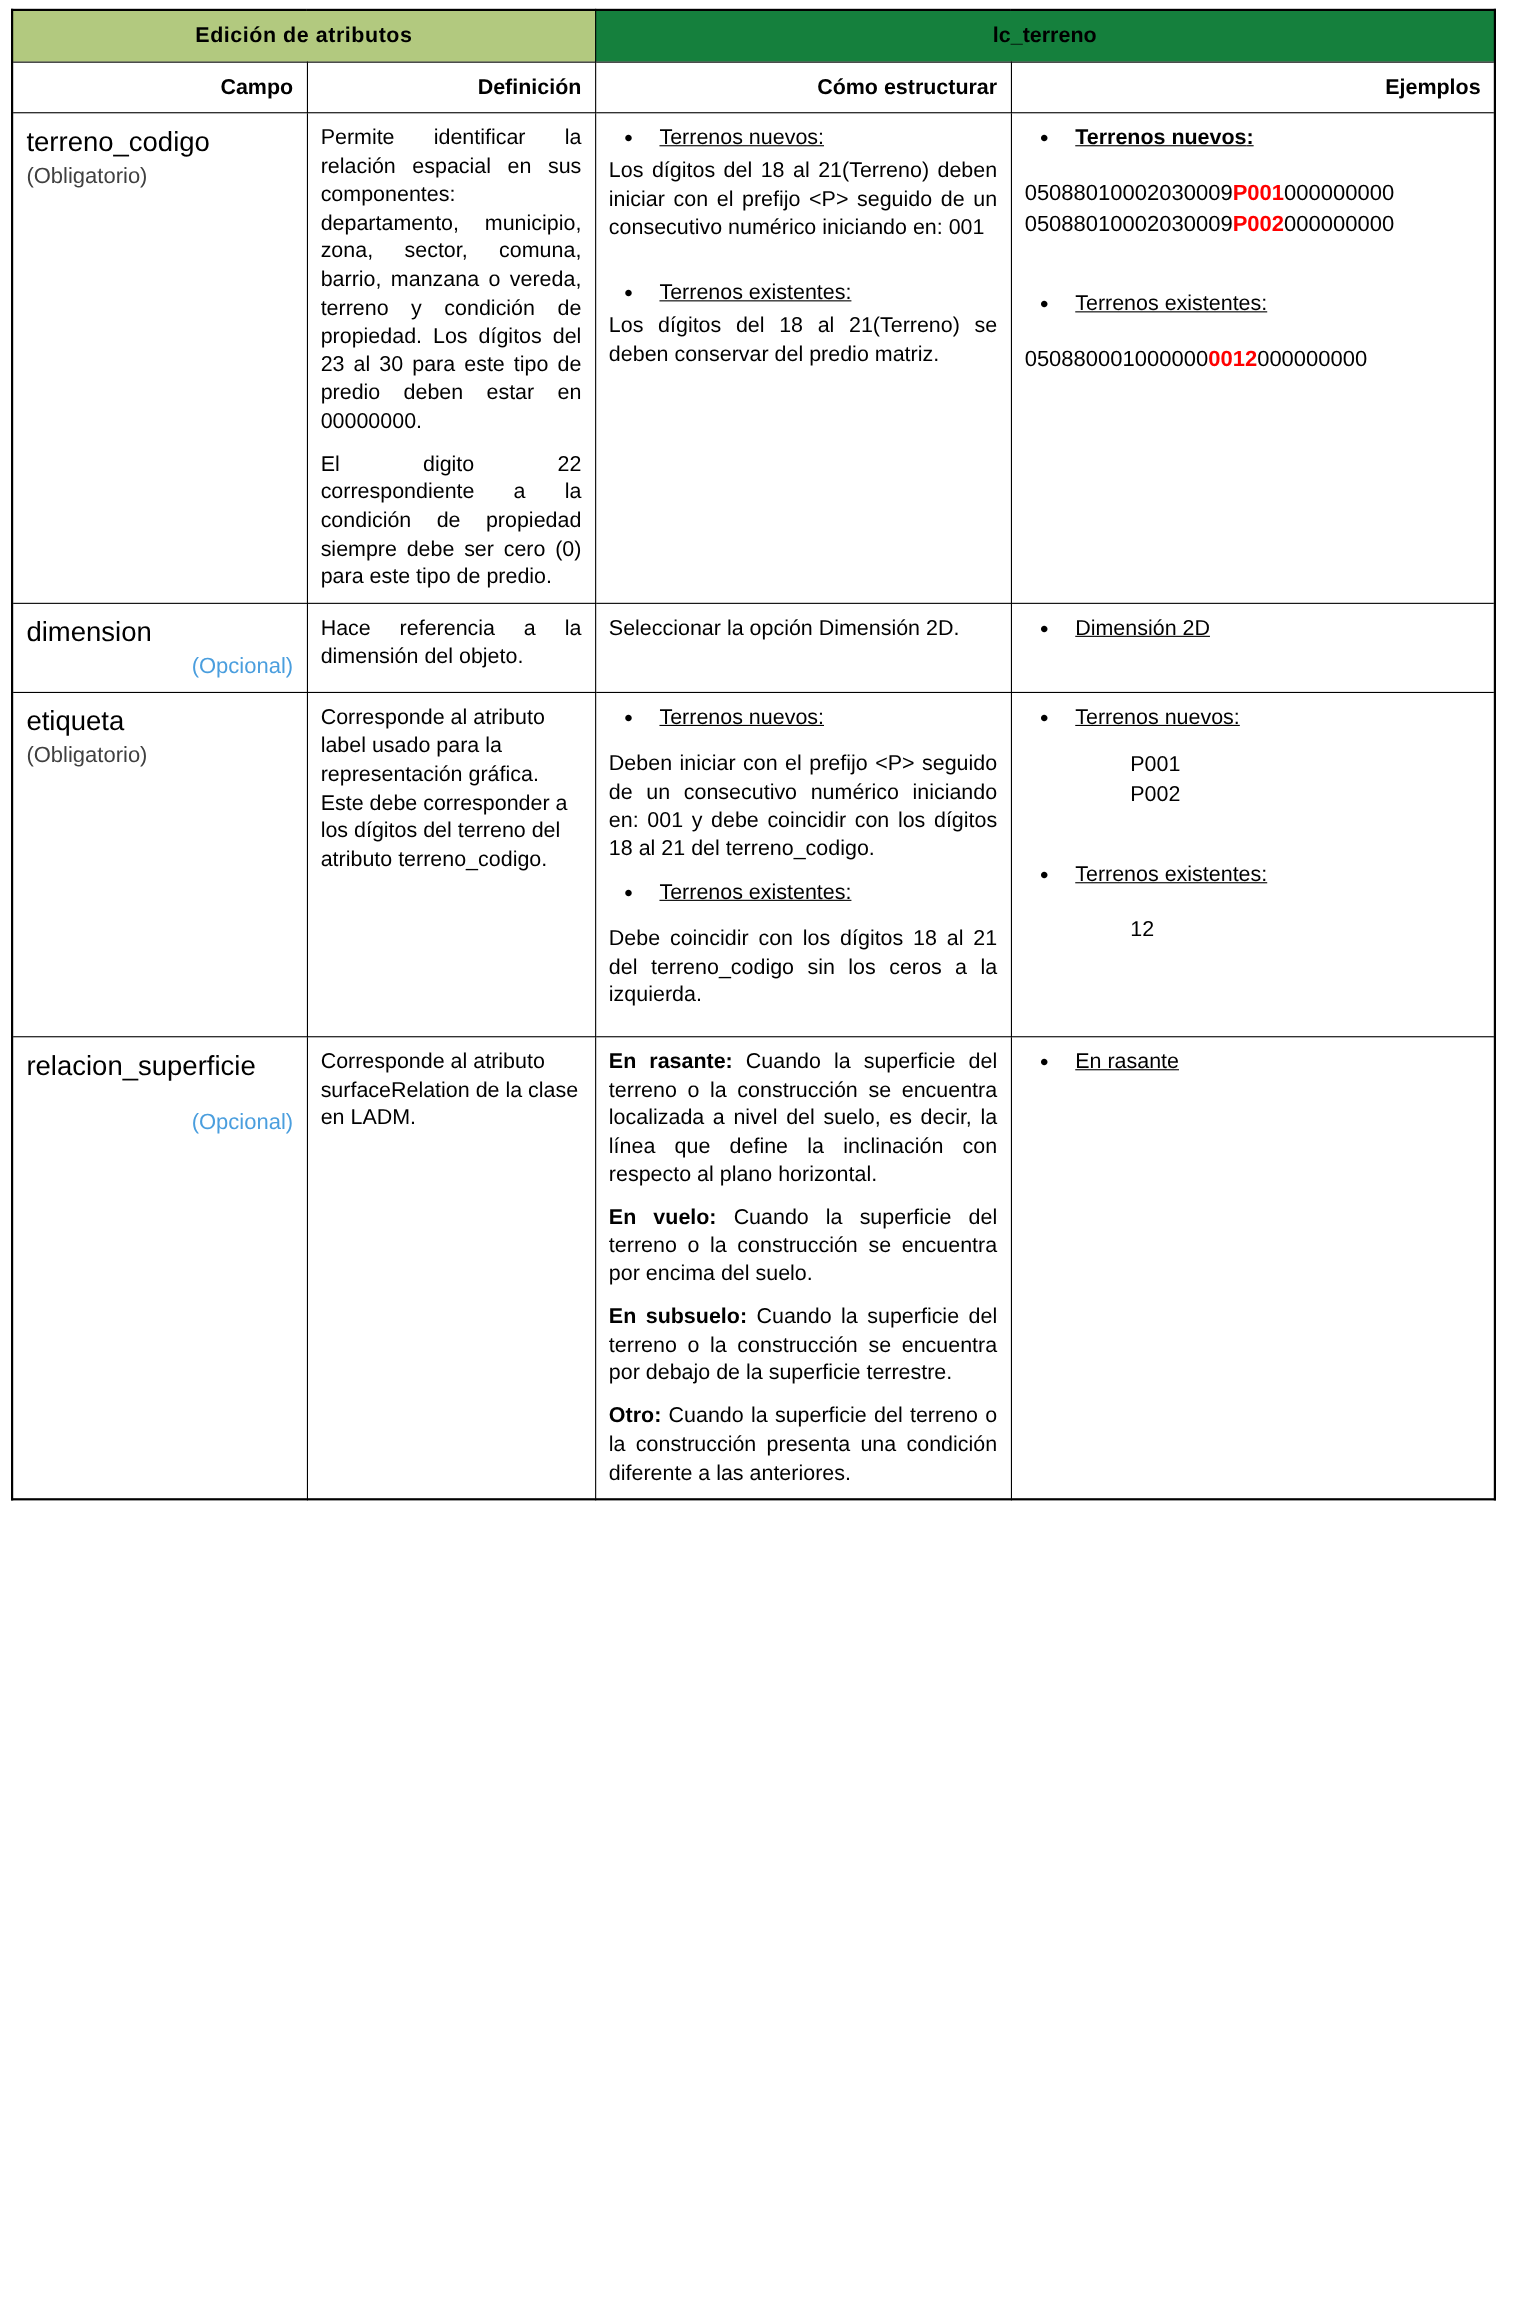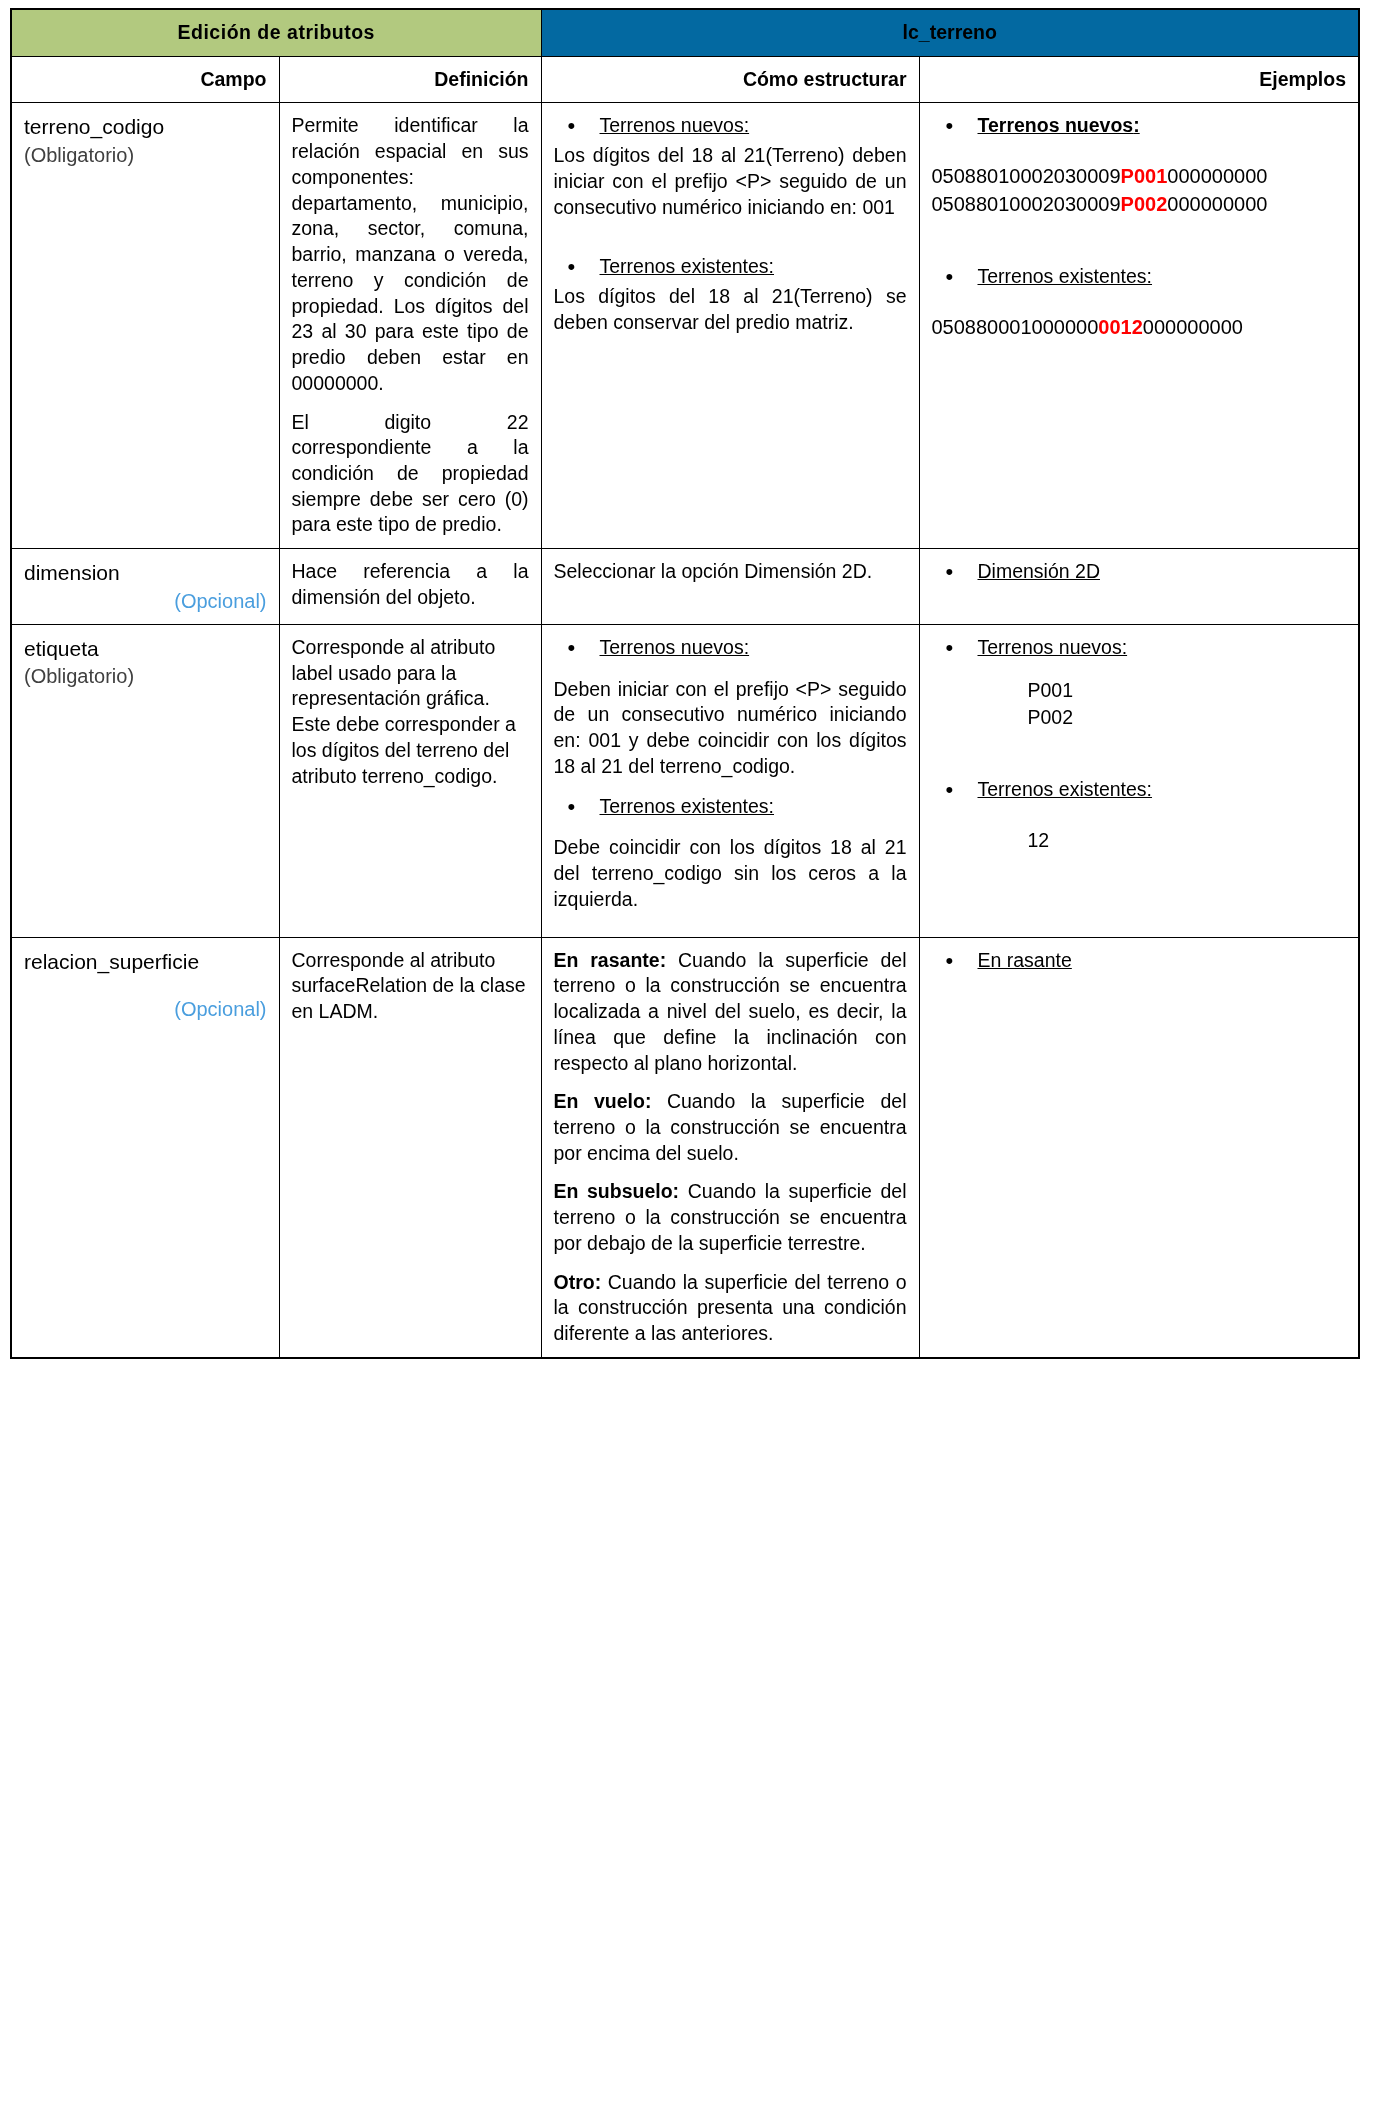--- a/index.html
+++ b/index.html
@@ -40,38 +40,38 @@
   .hdr-left {
     background: #b2c97f;
     text-align: center;
     font-weight: bold;
     font-size: 26px;
     letter-spacing: 0.5px;
     padding: 16px 8px;
     border: 2px solid #000000;
   }
   .hdr-right {
-    background: #0369a1;
+    background: #15803d;
     text-align: center;
     font-weight: bold;
     font-size: 26px;
     padding: 16px 8px;
     border: 2px solid #000000;
   }
   
   .subhdr {
     text-align: right;
     font-weight: bold;
     font-size: 21px;
     padding: 13px 6px;
     vertical-align: middle;
   }
 
   .field-name {
-    font-size: 21px;
+    font-size: 25px;
     line-height: 1.35;
   }
   .tag-req {
     color: #404040;
     font-size: 20px;
   }
   .tag-opt {
     color: #4a9ede;
     font-size: 20px;
     text-align: right;

